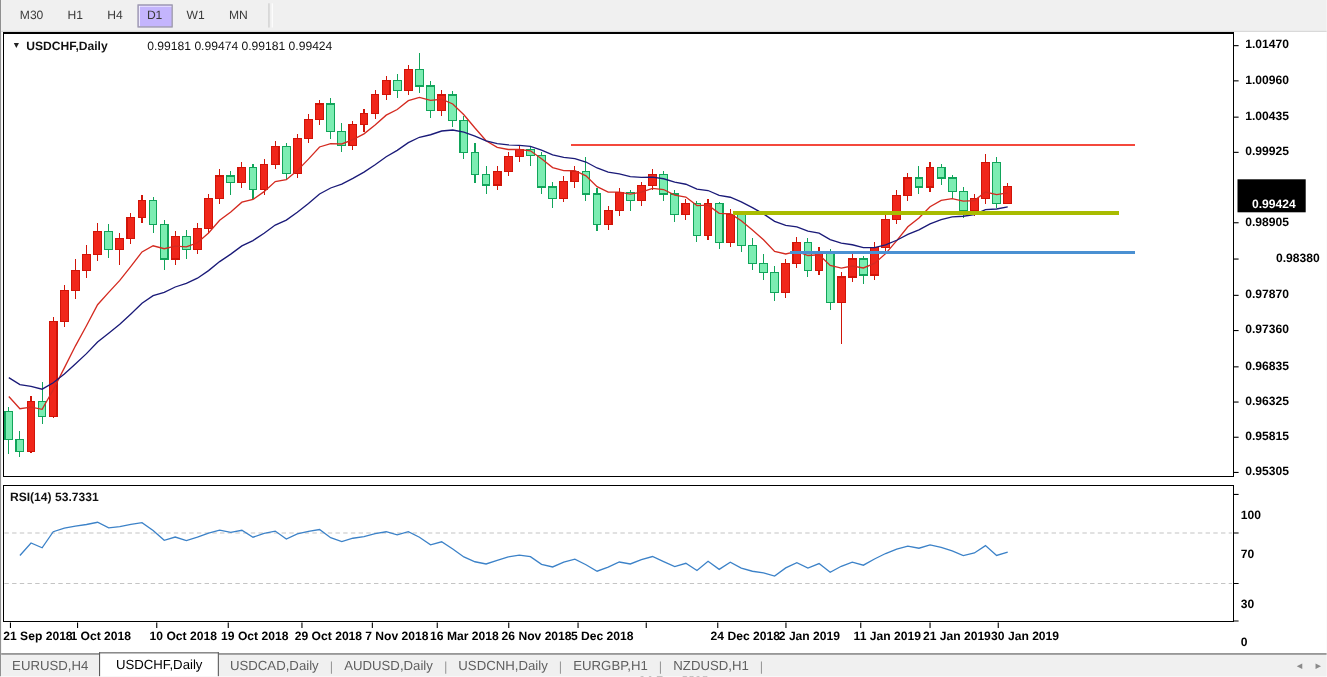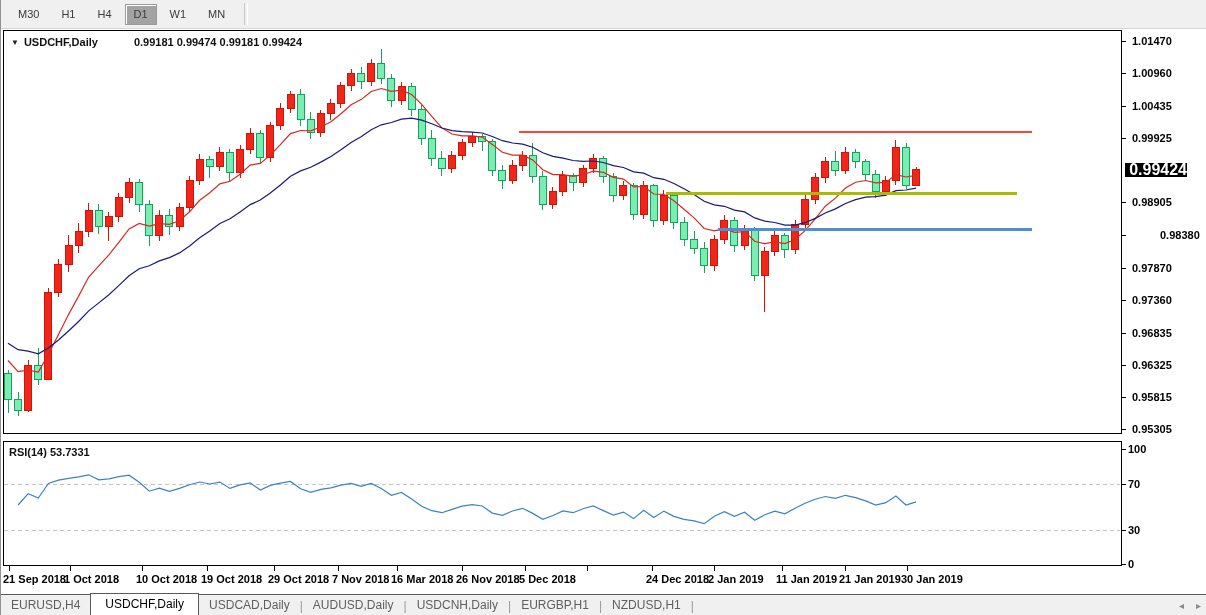--- a/index.html
+++ b/index.html
@@ -4,33 +4,33 @@
 <style>
   html,body{margin:0;padding:0;}
   body{font-family:"Liberation Sans","DejaVu Sans",sans-serif;background:#f0f0f0;}
   #window{position:relative;width:1206px;height:615px;background:#ffffff;overflow:hidden;
           border-left:1px solid #909090;}
   
   #toolbar{position:absolute;left:0;top:0;width:1206px;height:29px;background:#f0f0f0;
            border-bottom:1px solid #d6d6d6;display:flex;align-items:center;padding-left:6px;box-sizing:border-box;}
   .tf-btn{font-size:11px;color:#3a3a3a;padding:4px 8px;margin:0 2px;border:1px solid transparent;
           background:transparent;cursor:default;line-height:11px;}
-  .tf-btn.active{background:#a3a3a3;border:1px solid #9a9a9a;box-shadow:inset 1px 1px 0 #ffffff;}
+  .tf-btn.active{background:#c4b5fd;border:1px solid #9a9a9a;box-shadow:inset 1px 1px 0 #ffffff;}
   .tb-sep{width:2px;height:22px;margin-left:8px;border-left:1px solid #c8c8c8;border-right:1px solid #ffffff;}
   
   #chart-svg{position:absolute;left:0;top:0;}
   
   #chart-title{position:absolute;left:10px;top:36px;font-size:11px;font-weight:700;color:#111;}
   #chart-title .arrow{font-size:8px;color:#222;margin-right:5px;vertical-align:1px;}
-  #chart-title .vals{margin-left:8px;font-weight:700;padding-left:28px;}
+  #chart-title .vals{margin-left:8px;font-weight:400;padding-left:28px;}
   #rsi-label{position:absolute;left:8px;top:446px;font-size:11px;font-weight:700;color:#111;}
   .axis-label{position:absolute;left:1131px;font-size:11px;font-weight:700;color:#000;white-space:nowrap;}
-  .rsi-axis-label{position:absolute;left:1127px;font-size:11px;font-weight:700;color:#000;}
+  .rsi-axis-label{position:absolute;left:1127px;font-size:11px;font-weight:700;color:#000;margin-top:20px;}
   #price-badge{position:absolute;left:1124px;width:58px;height:14px;background:#000;color:#fff;
-               font-size:16px;font-weight:700;text-align:right;padding:0 0 0 4px;line-height:14px;}
+               font-size:11px;font-weight:700;text-align:center;padding:16px 0 0 4px;line-height:14px;}
   .date-label{position:absolute;top:573px;font-size:11px;font-weight:700;color:#000;white-space:nowrap;}
   
   #tabbar{position:absolute;left:0;top:594px;width:1206px;height:21px;background:#f0f0f0;
           border-top:1px solid #5a5a5a;display:flex;align-items:flex-end;box-sizing:border-box;}
   .tab{font-size:12px;color:#5f5f5f;padding:2px 10px 3px 10px;white-space:nowrap;cursor:default;}
   .tab.active{background:#ffffff;border:1px solid #5a5a5a;border-bottom:none;color:#000;
               margin-top:-3px;position:relative;top:0;padding:3px 14px 4px 14px;}
   .tab-div{color:#9a9a9a;font-size:12px;padding-bottom:2px;}
   #tab-scroll{position:absolute;right:6px;top:600px;display:flex;gap:12px;color:#8a8a8a;font-size:10px;}
   #tab-scroll span{cursor:default;}

